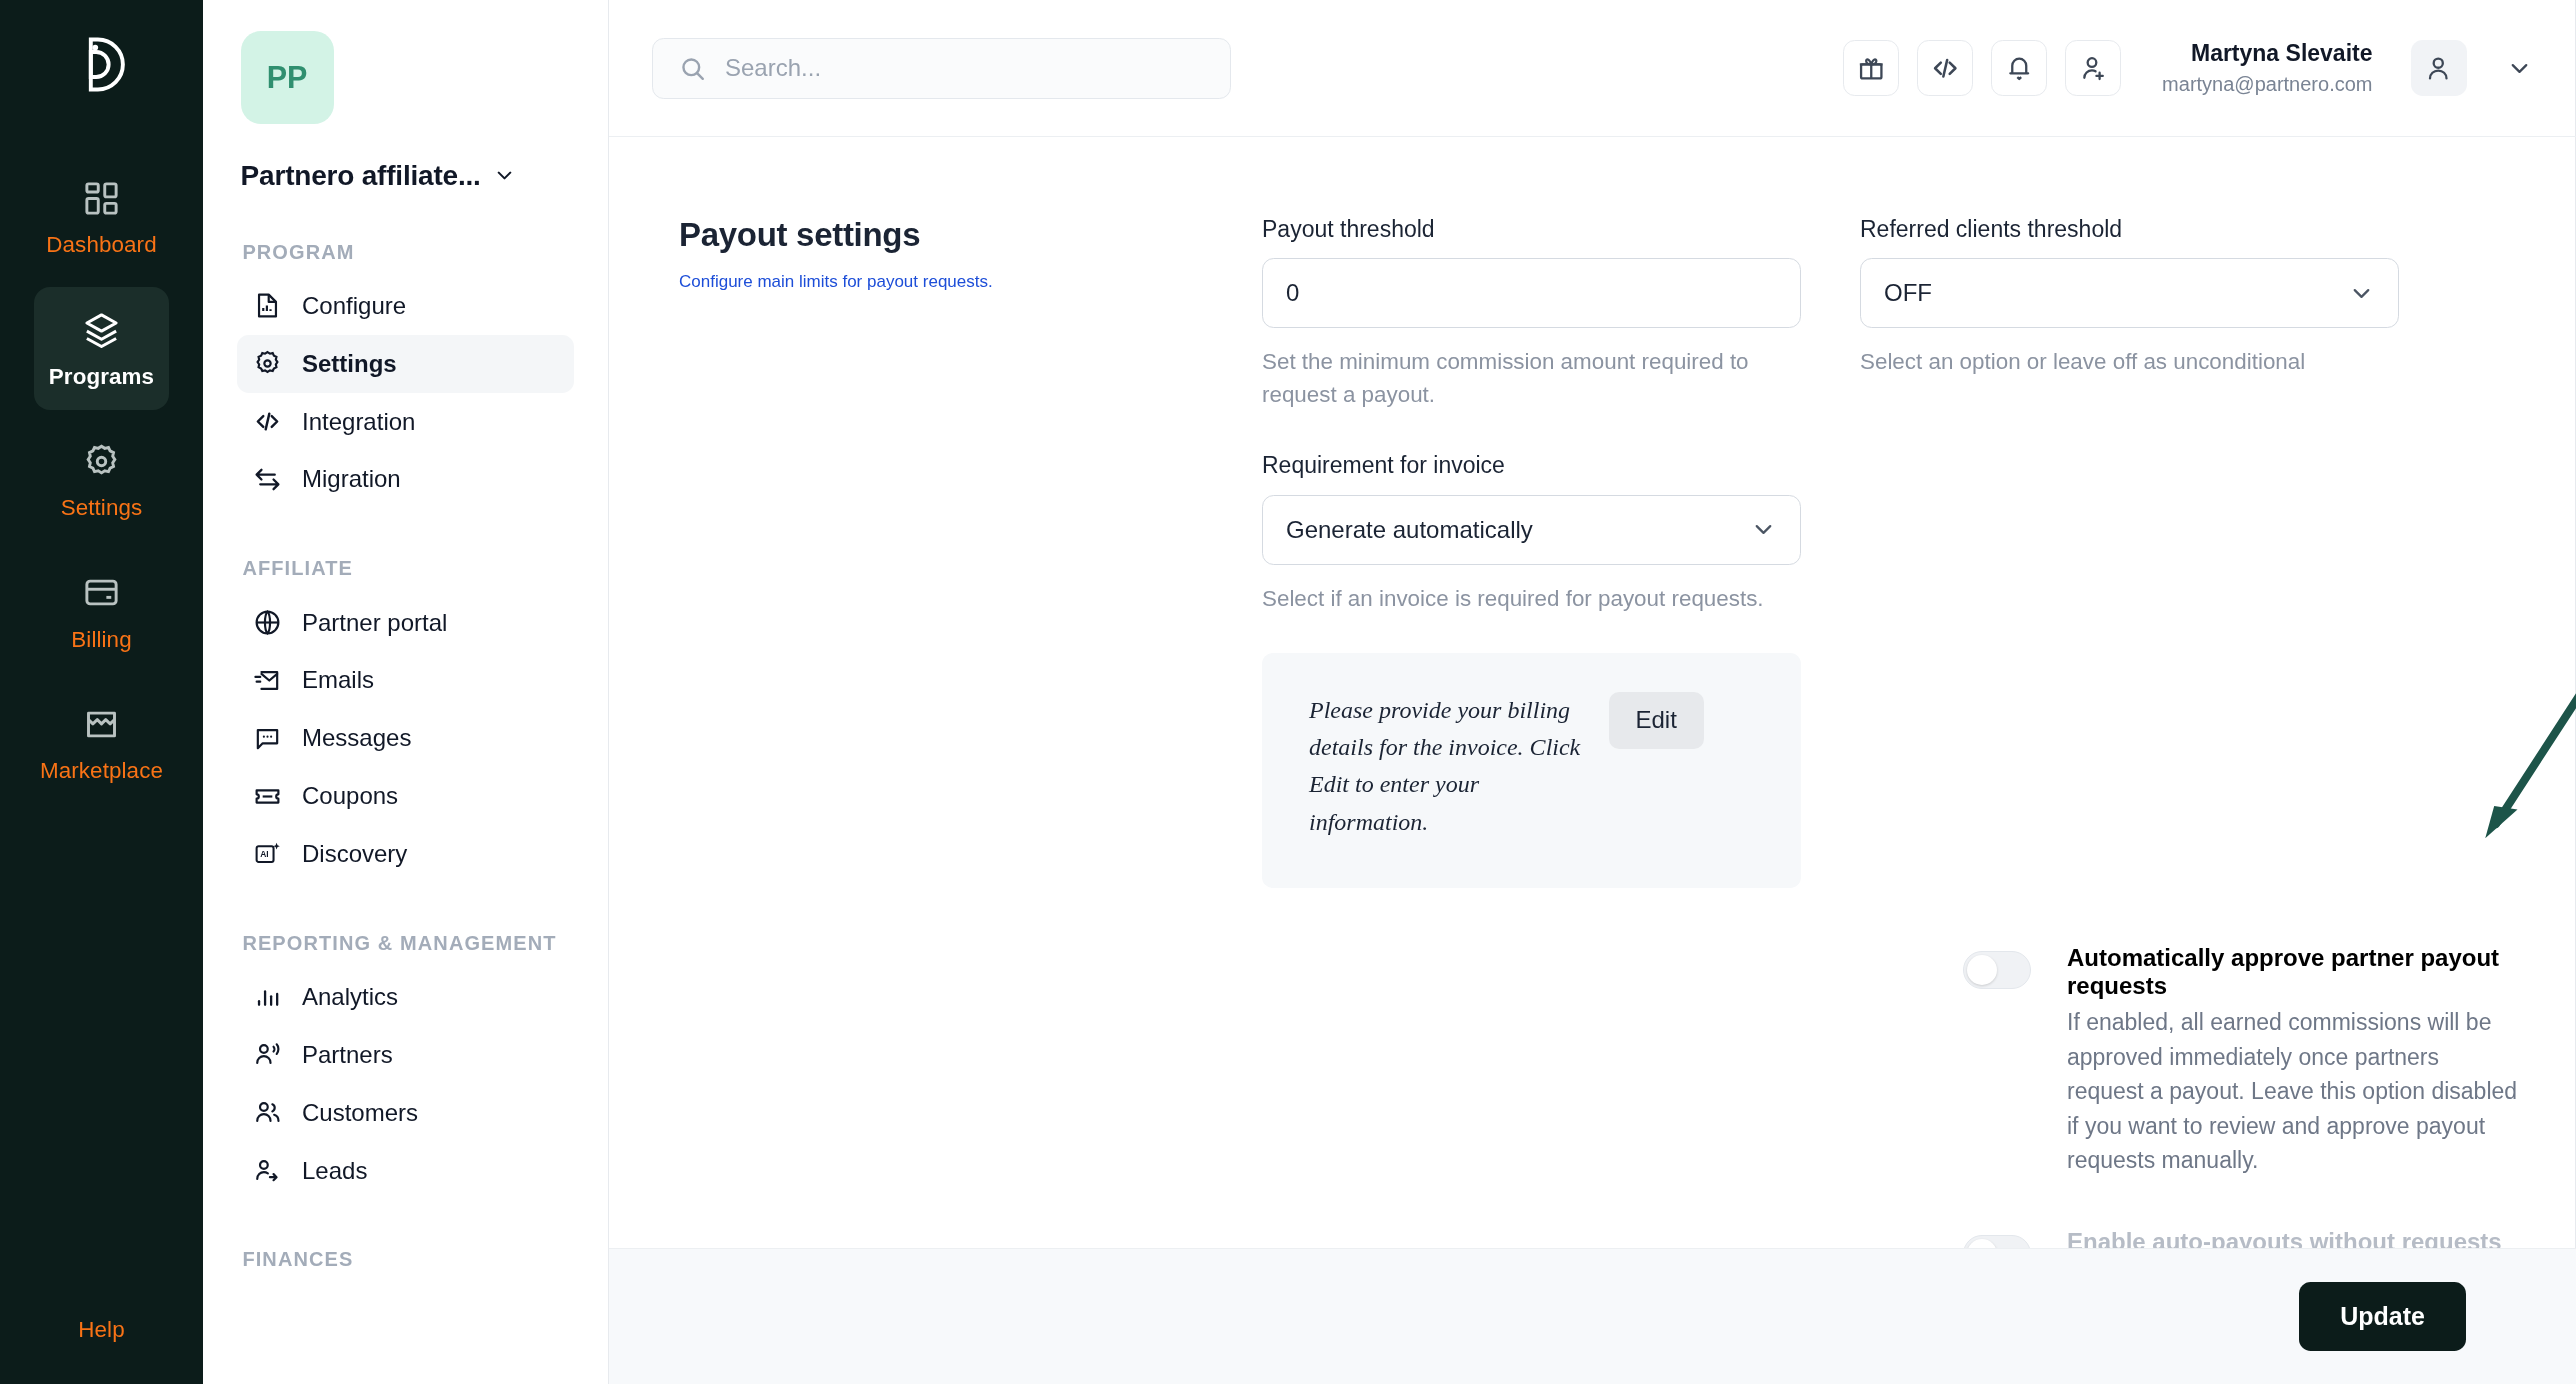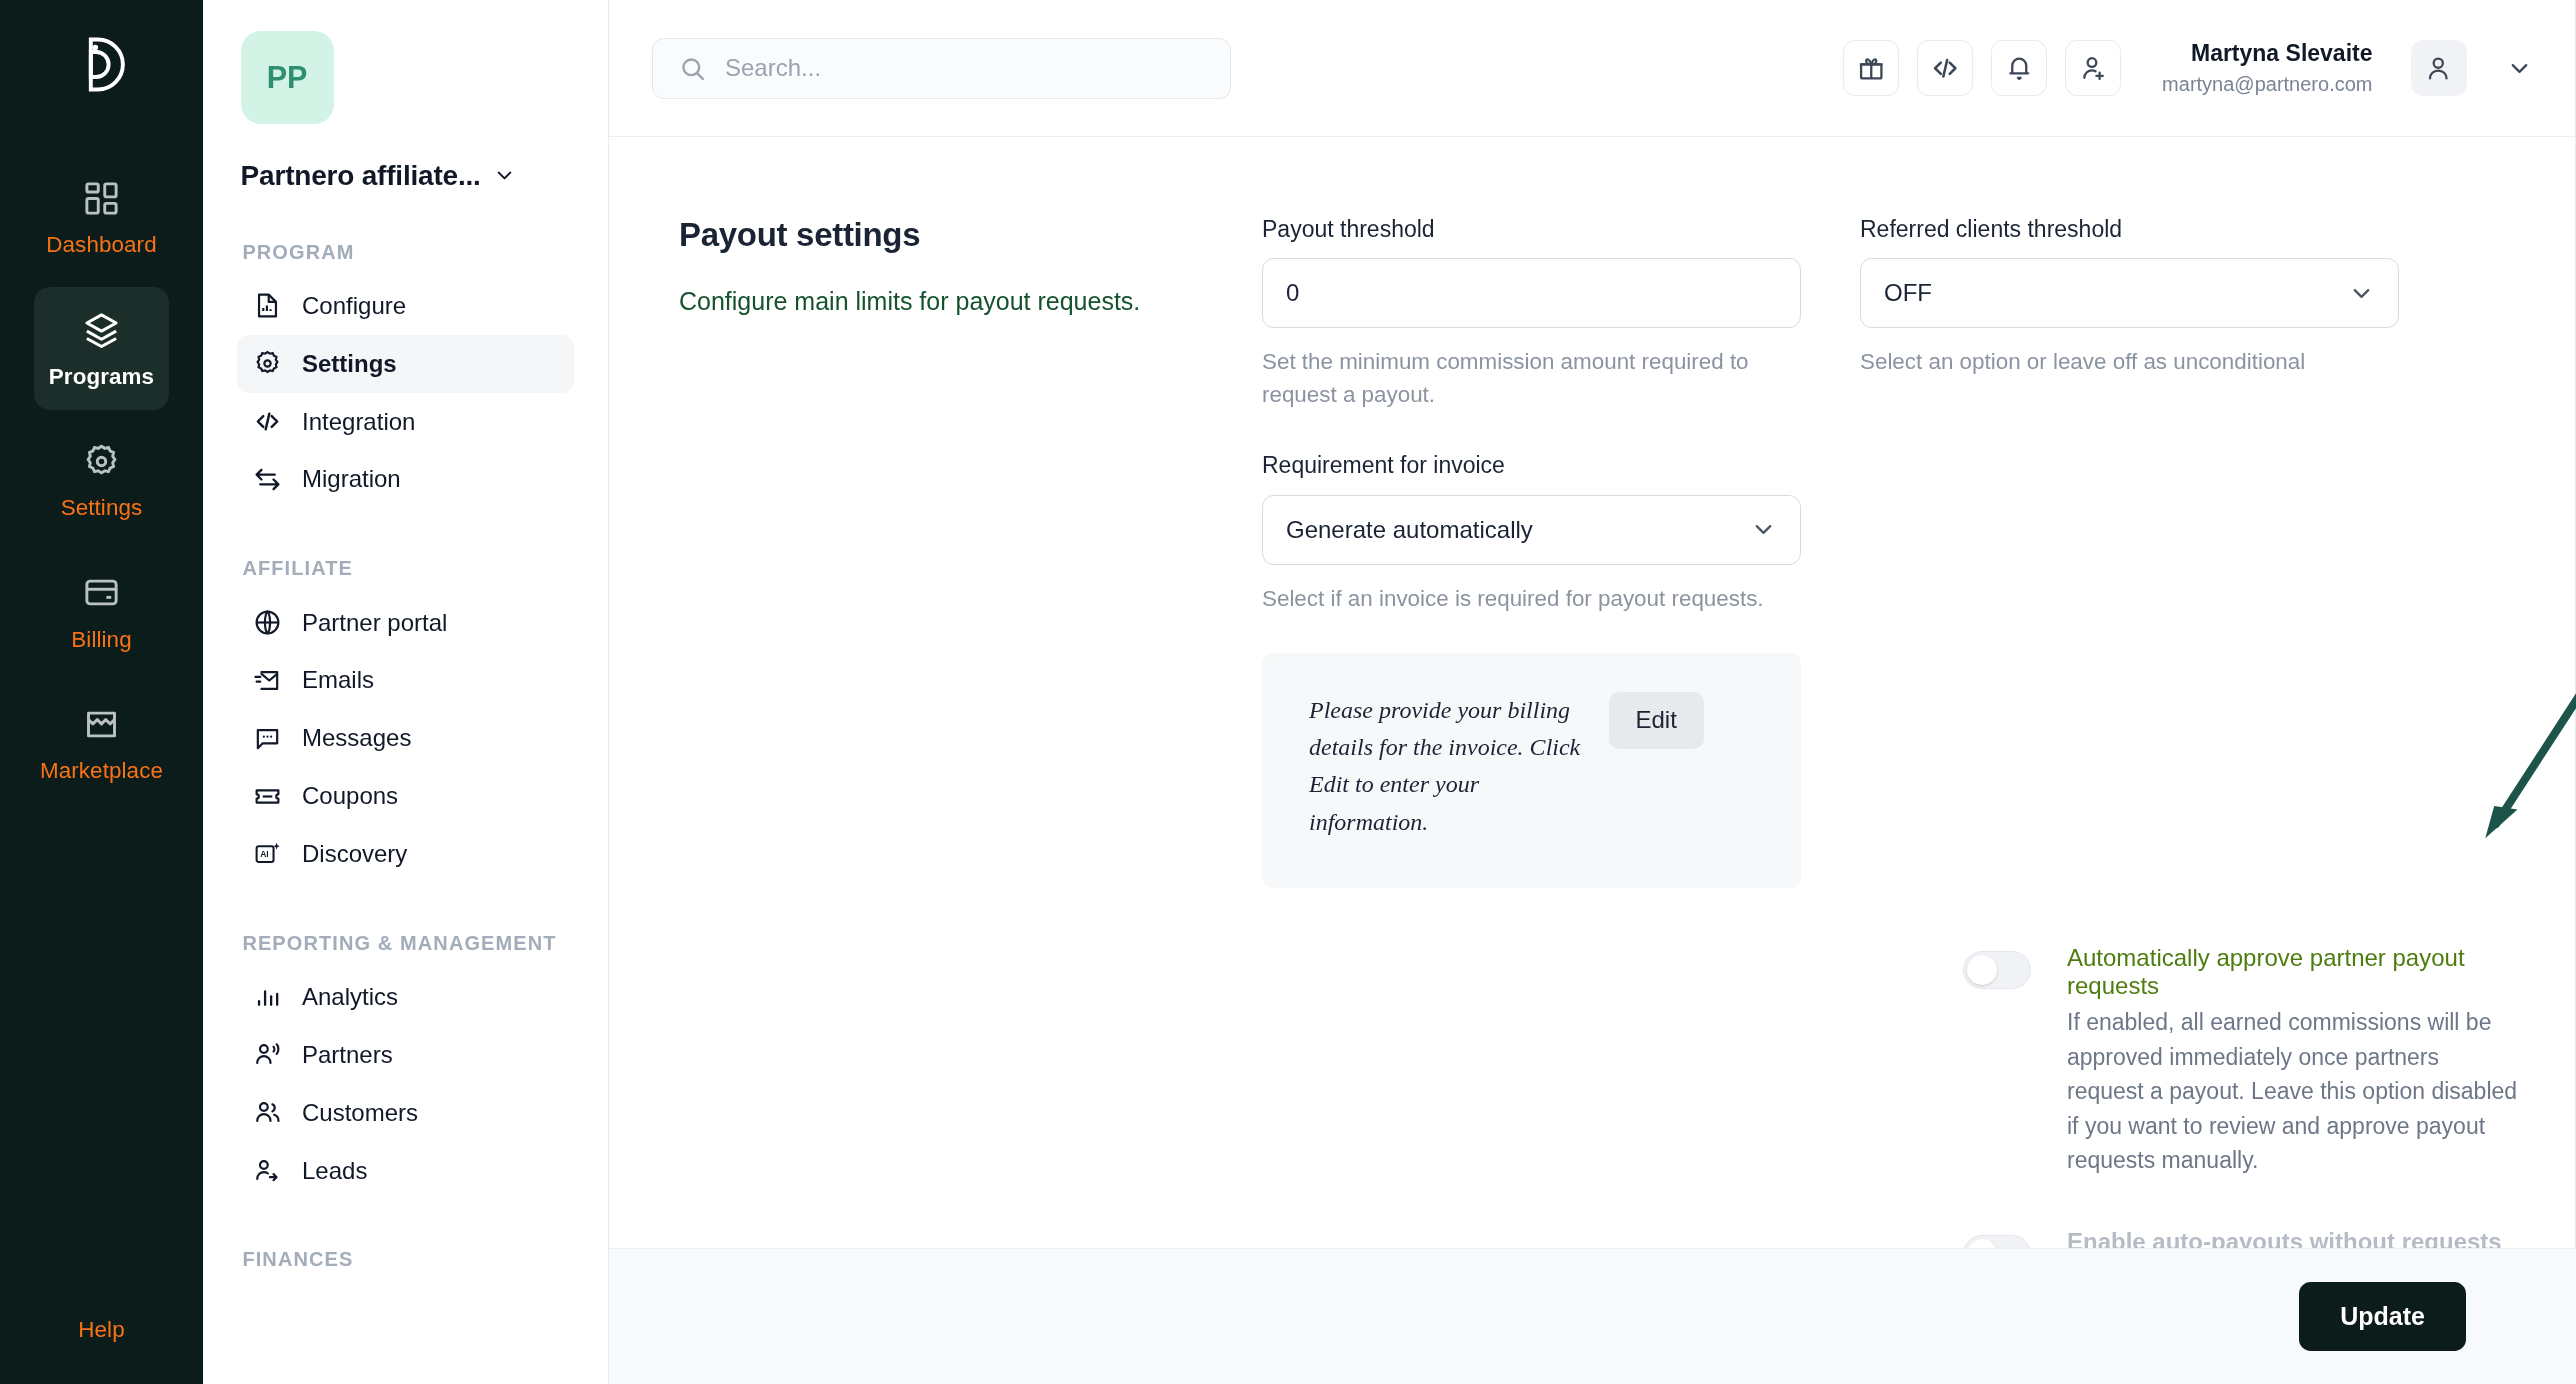--- a/index.html
+++ b/index.html
@@ -94,21 +94,21 @@
   .user-chev svg { width:27px; height:27px; display:block; }
 
   .content-wrap { flex:1; position:relative; overflow:hidden; }
   .content {
     position:absolute; inset:0 0 0 0; padding:79px 0 0 0;
     border-top:0.9px solid #eceff2;
   }
   .row { display:flex; padding-left:70px; }
   .sec-head { width:583px; flex:0 0 583px; padding-right:36px; }
   .sec-title { font-size:33px; font-weight:600; color:#1b2434; letter-spacing:-0.3px; }
-  .sec-desc { font-size:25px; color:#14532d; margin-top:29px; line-height:1.45; }
+  .sec-desc { font-size:17px; color:#1d4ed8; margin-top:16px; line-height:1.45; }
 
   .fields { flex:1; display:flex; flex-wrap:wrap; column-gap:59px; }
   .field { width:539px; }
   .field-label { font-size:23px; color:#1b2434; margin-bottom:15.3px; }
   .input, .selectbox {
     width:539px; height:70px; border:0.9px solid #d5dae1; border-radius:11.7px;
     background:#fff; display:flex; align-items:center; padding:0 23px;
     font-size:24px; color:#1b2434; cursor:text;
   }
   .selectbox { justify-content:space-between; cursor:pointer; }
@@ -130,21 +130,21 @@
   .toggles { padding-left:1354px; padding-right:54px; margin-top:56px; }
   .toggle-row { display:flex; gap:36px; align-items:flex-start; margin-bottom:50px; }
   .switch {
     width:68px; height:38px; flex:0 0 68px; border-radius:19px; background:#f0f2f5;
     border:0.9px solid #e3e7ec; position:relative; cursor:pointer; margin-top:7.2px;
   }
   .switch::after {
     content:""; position:absolute; left:2.7px; top:2.7px; width:30.5px; height:30.5px;
     border-radius:50%; background:#ffffff; box-shadow:0 0.9px 2.7px rgba(0,0,0,.16);
   }
-  .tg-title { font-size:24px; font-weight:400; color:#4d7c0f; }
+  .tg-title { font-size:24px; font-weight:700; color:#000000; }
   .tg-desc { font-size:23px; color:#6e7787; line-height:1.5; margin-top:5.4px; }
   .dim .tg-title { color:#b6bcc6; font-weight:700; }
   .dim .tg-desc { color:#c3c9d2; }
 
   .footerbar {
     position:absolute; left:0; right:0; bottom:0; height:136px;
     background:#f7f9fb; border-top:0.9px solid #eceff2;
     display:flex; align-items:center; justify-content:flex-end; padding-right:110px;
   }
   .update-btn {

